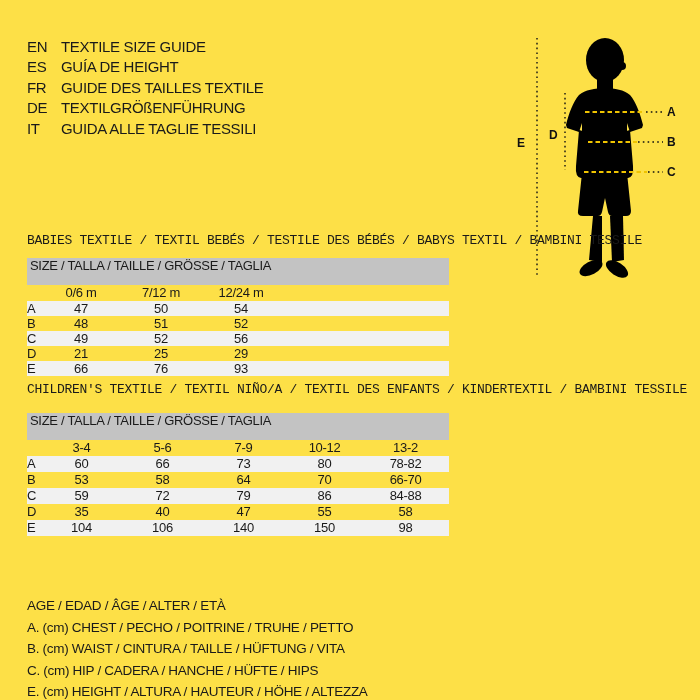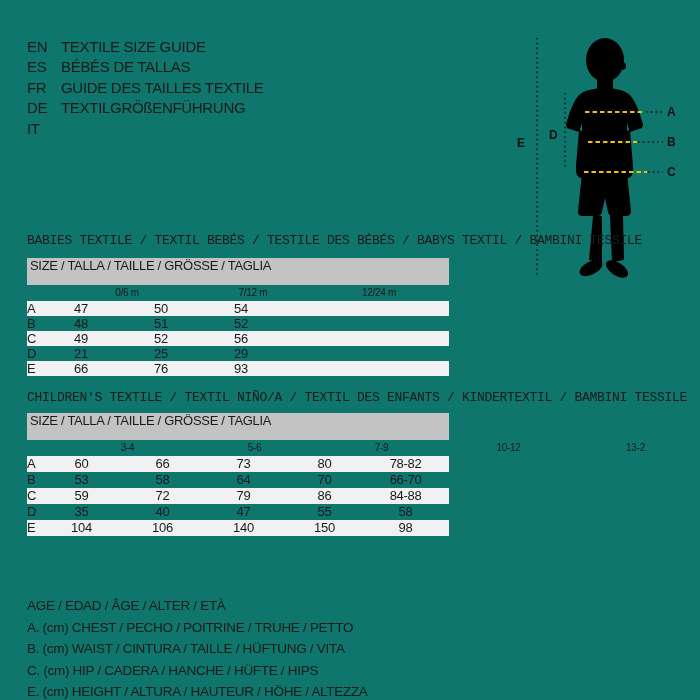--- a/index.html
+++ b/index.html
@@ -1,37 +1,37 @@
 <!DOCTYPE html>
 <html><head>
 <meta charset="utf-8">
 <style>
   html,body{margin:0;padding:0;background:#fff;}
   .canvas{
-    position:relative;width:700px;height:700px;background:#0f766e;overflow:hidden;
+    position:relative;width:700px;height:700px;background:#fde047;overflow:hidden;
     font-family:"Liberation Sans", sans-serif;color:#1a1a1a;letter-spacing:-0.3px;
   }
   
   .languages{position:absolute;left:27px;top:36px;}
   .lang-row{display:flex;height:20.5px;align-items:center;font-size:15px;}
   .lang-code{width:34px;flex:0 0 34px;}
   .lang-title{white-space:nowrap;}
   
   .figure{position:absolute;left:505px;top:28px;width:190px;height:257px;}
   .figure text{font-family:"Liberation Sans", sans-serif;font-weight:bold;font-size:12px;fill:#111;}
   
   .section-title{position:absolute;left:27px;font-size:13px;line-height:15px;white-space:nowrap;font-family:Liberation Mono, monospace;}
   .babies-title{top:233px;}
-  .children-title{top:390px;}
+  .children-title{top:382px;}
   
   .size-table{position:absolute;left:27px;width:422px;}
   .babies-table{top:258px;}
   .children-table{top:413px;}
   .size-bar{height:27px;background:#c3c3c3;font-size:13px;line-height:15px;padding-left:3px;box-sizing:border-box;white-space:nowrap;}
-  .col-header-row{display:flex;height:16px;font-size:10px;line-height:16px;gap:46px;}
+  .col-header-row{display:flex;height:16px;font-size:13px;line-height:16px;}
   .data-row{display:flex;font-size:13px;}
   .babies-table .data-row{height:15px;line-height:15px;}
   .children-table .data-row{height:16px;line-height:16px;}
   .row-shaded{background:#f1f1f1;}
   .cell-label{width:14px;flex:0 0 14px;}
   .cell-val{text-align:center;}
   .babies-table .cell-val{width:80px;flex:0 0 80px;}
   .children-table .cell-val{width:81px;flex:0 0 81px;}
   
   .legend{position:absolute;left:27px;top:551px;margin-top:44px;}
@@ -42,32 +42,33 @@
 
 <div class="canvas">
 
   <div class="languages">
     <div class="lang-row">
       <span class="lang-code">EN</span>
       <span class="lang-title">TEXTILE SIZE GUIDE</span>
     </div>
     <div class="lang-row">
       <span class="lang-code">ES</span>
-      <span class="lang-title">BÉBÉS DE TALLAS</span>
+      <span class="lang-title">GUÍA DE HEIGHT</span>
     </div>
     <div class="lang-row">
       <span class="lang-code">FR</span>
       <span class="lang-title">GUIDE DES TAILLES TEXTILE</span>
     </div>
     <div class="lang-row">
       <span class="lang-code">DE</span>
       <span class="lang-title">TEXTILGRÖßENFÜHRUNG</span>
     </div>
     <div class="lang-row">
       <span class="lang-code">IT</span>
+      <span class="lang-title">GUIDA ALLE TAGLIE TESSILI</span>
     </div>
   </div>
 
   <svg class="figure" viewBox="0 0 190 257" xmlns="http://www.w3.org/2000/svg">
 
     <line x1="32" y1="10" x2="32" y2="247" stroke="#111" stroke-width="1.4" stroke-dasharray="1.6 3.2"></line>
 
     <line x1="60" y1="65" x2="60" y2="142" stroke="#111" stroke-width="1.4" stroke-dasharray="1.6 3.2"></line>
 
     <g fill="#000">

